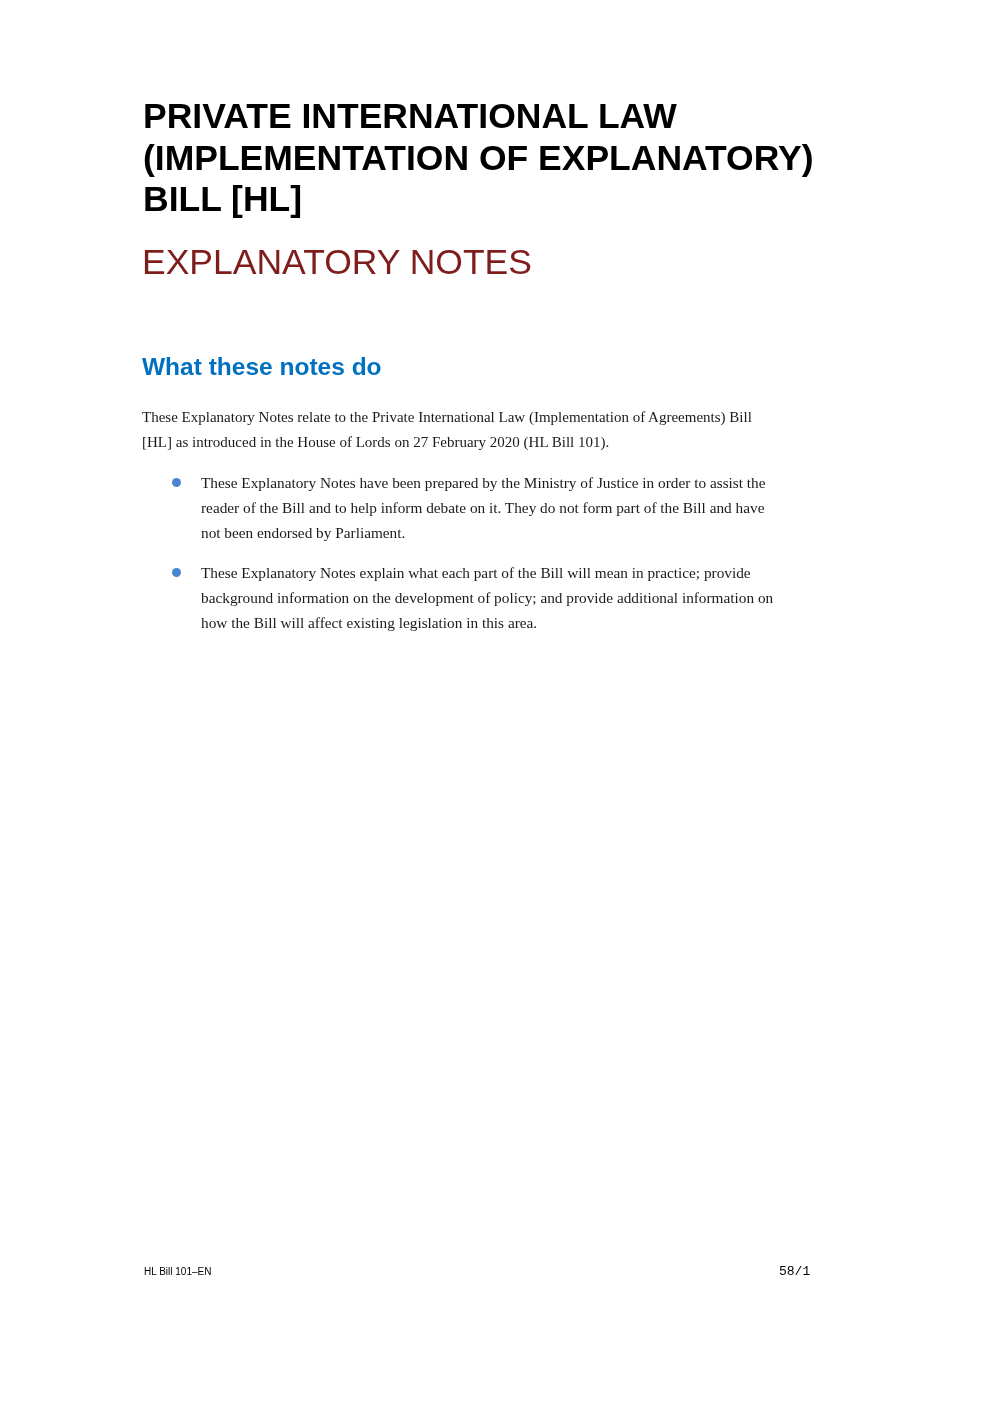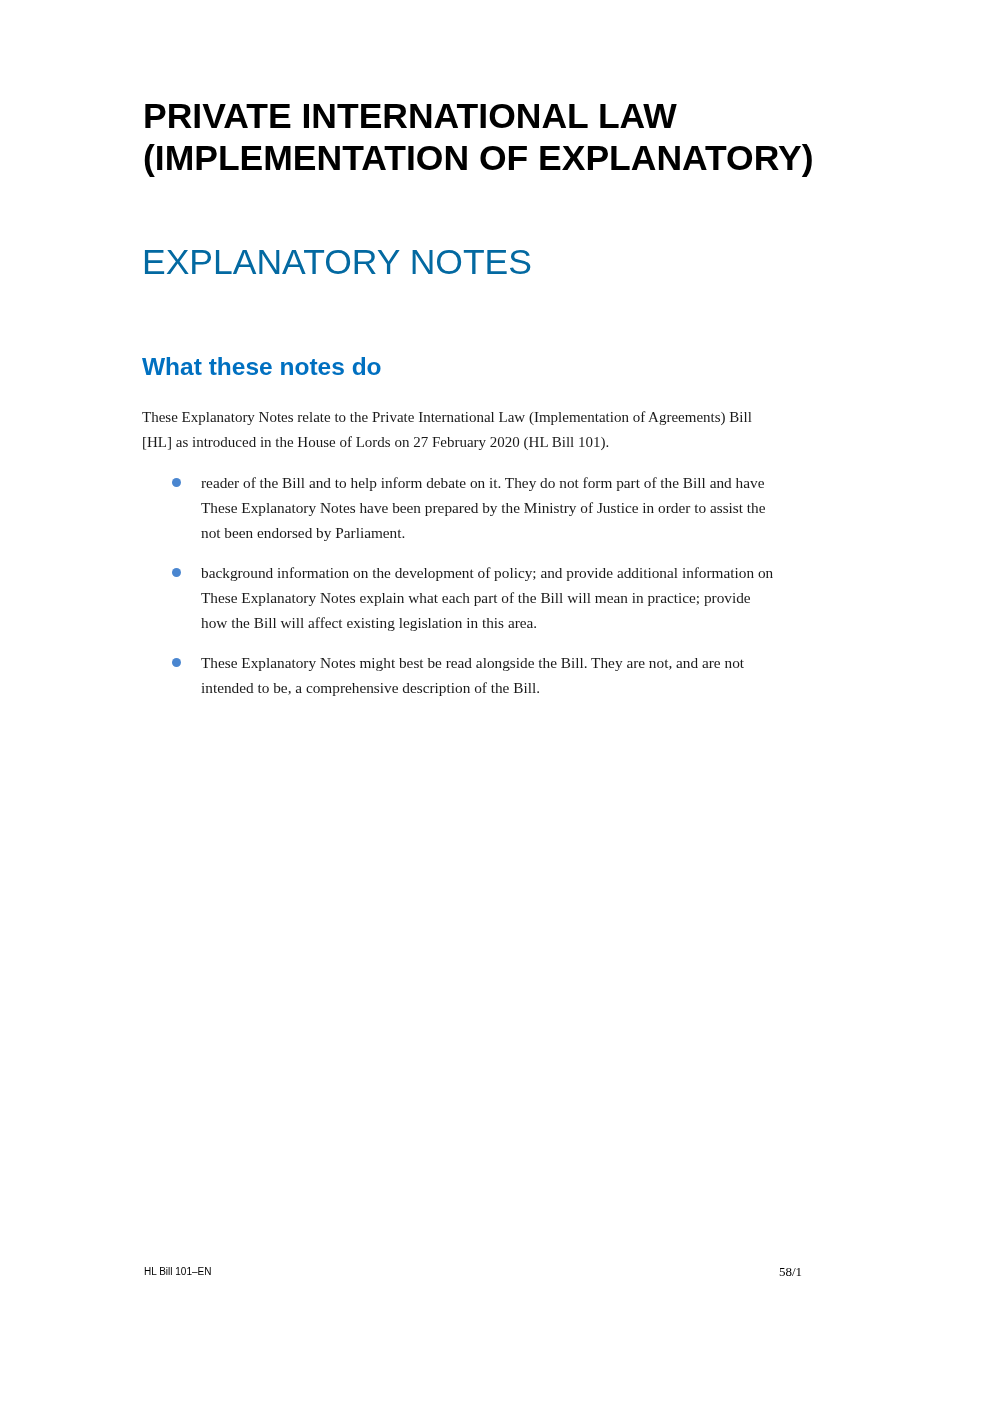--- a/index.html
+++ b/index.html
@@ -35,21 +35,21 @@
     .title span { display: block; white-space: nowrap; }
     .subtitle {
       position: absolute;
       left: 142px;
       top: 241px;
       margin: 0;
       font-family: "Liberation Sans", sans-serif;
       font-weight: normal;
       font-size: 35.5px;
       line-height: 42px;
-      color: #0369a1;
+      color: #7f1d1d;
       white-space: nowrap;
     }
     .section-heading {
       position: absolute;
       left: 142px;
       top: 352px;
       margin: 0;
       font-family: "Liberation Sans", sans-serif;
       font-weight: bold;
       font-size: 24.5px;
@@ -104,62 +104,58 @@
       font-family: "Liberation Sans", sans-serif;
       font-size: 10px;
       line-height: 18px;
       color: #000000;
       white-space: nowrap;
     }
     .footer-right {
       position: absolute;
       left: 779px;
       top: 1263px;
-      font-family: Liberation Serif, serif;
+      font-family: Liberation Mono, monospace;
       font-size: 13px;
       line-height: 18px;
       color: #000000;
       white-space: nowrap;
     }
   </style>
 </head>
 <body>
 
 <div class="page">
 
   <h1 class="title">
     <span>PRIVATE INTERNATIONAL LAW</span>
     <span>(IMPLEMENTATION OF EXPLANATORY)</span>
+    <span>BILL [HL]</span>
   </h1>
 
   <h2 class="subtitle">EXPLANATORY NOTES</h2>
 
   <h3 class="section-heading">What these notes do</h3>
 
   <p class="intro">
     <span>These Explanatory Notes relate to the Private International Law (Implementation of Agreements) Bill</span>
     <span>[HL] as introduced in the House of Lords on 27 February 2020 (HL Bill 101).</span>
   </p>
 
   <ul class="bullets">
     <li class="bullet-item">
       <span class="bullet-dot"></span>
+      <span class="line">These Explanatory Notes have been prepared by the Ministry of Justice in order to assist the</span>
       <span class="line">reader of the Bill and to help inform debate on it. They do not form part of the Bill and have</span>
-      <span class="line">These Explanatory Notes have been prepared by the Ministry of Justice in order to assist the</span>
       <span class="line">not been endorsed by Parliament.</span>
     </li>
     <li class="bullet-item">
       <span class="bullet-dot"></span>
+      <span class="line">These Explanatory Notes explain what each part of the Bill will mean in practice; provide</span>
       <span class="line">background information on the development of policy; and provide additional information on</span>
-      <span class="line">These Explanatory Notes explain what each part of the Bill will mean in practice; provide</span>
       <span class="line">how the Bill will affect existing legislation in this area.</span>
-    </li>
-    <li class="bullet-item">
-      <span class="bullet-dot"></span>
-      <span class="line">These Explanatory Notes might best be read alongside the Bill. They are not, and are not</span>
-      <span class="line">intended to be, a comprehensive description of the Bill.</span>
     </li>
   </ul>
 
   <div class="footer-left">HL Bill 101–EN</div>
   <div class="footer-right">58/1</div>
 
 </div>
 
 </body></html>

